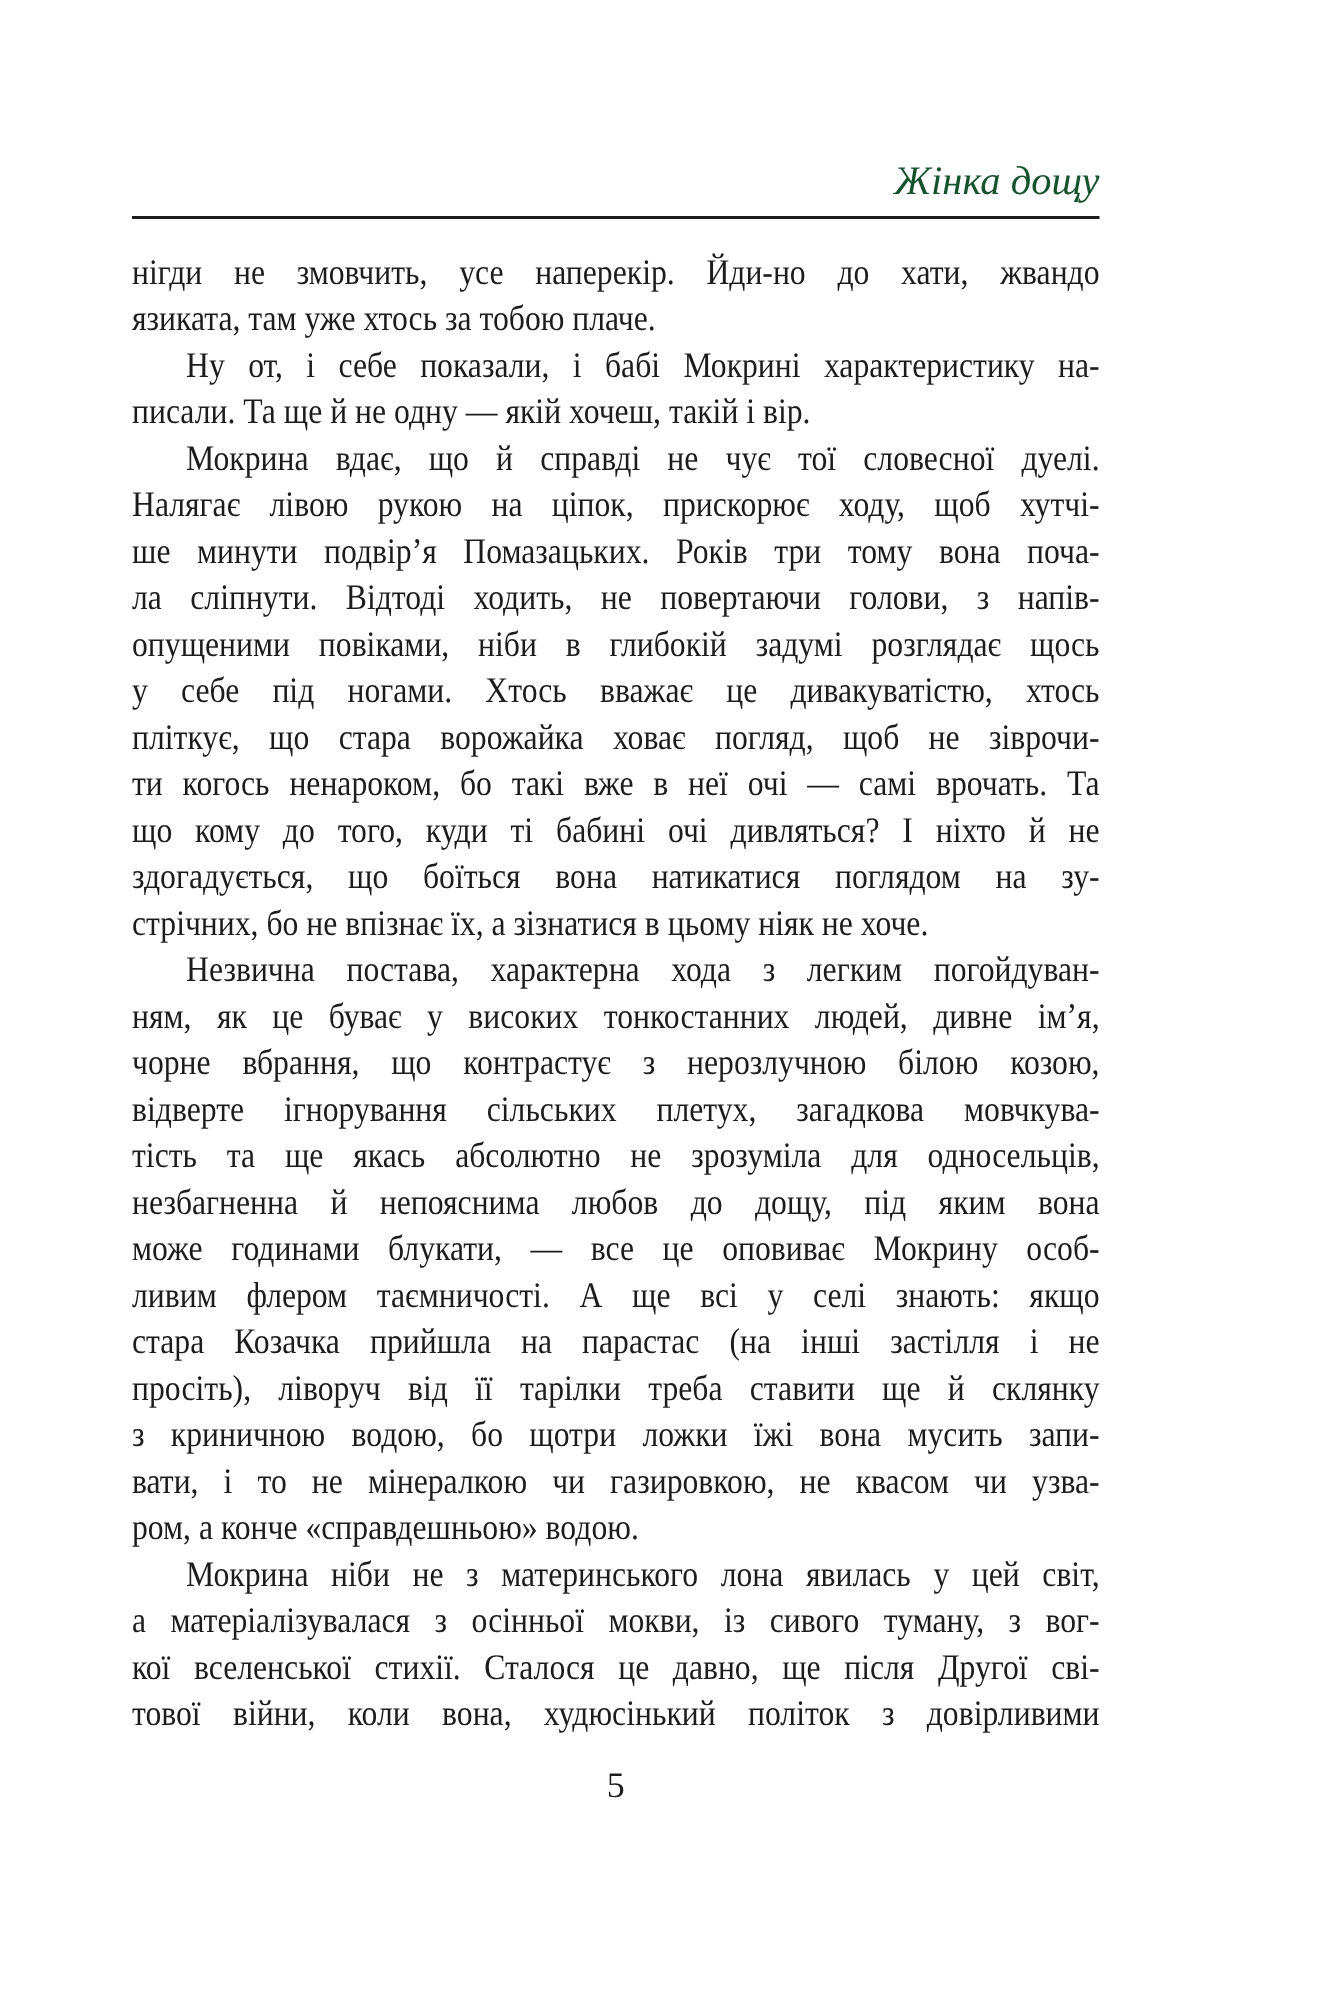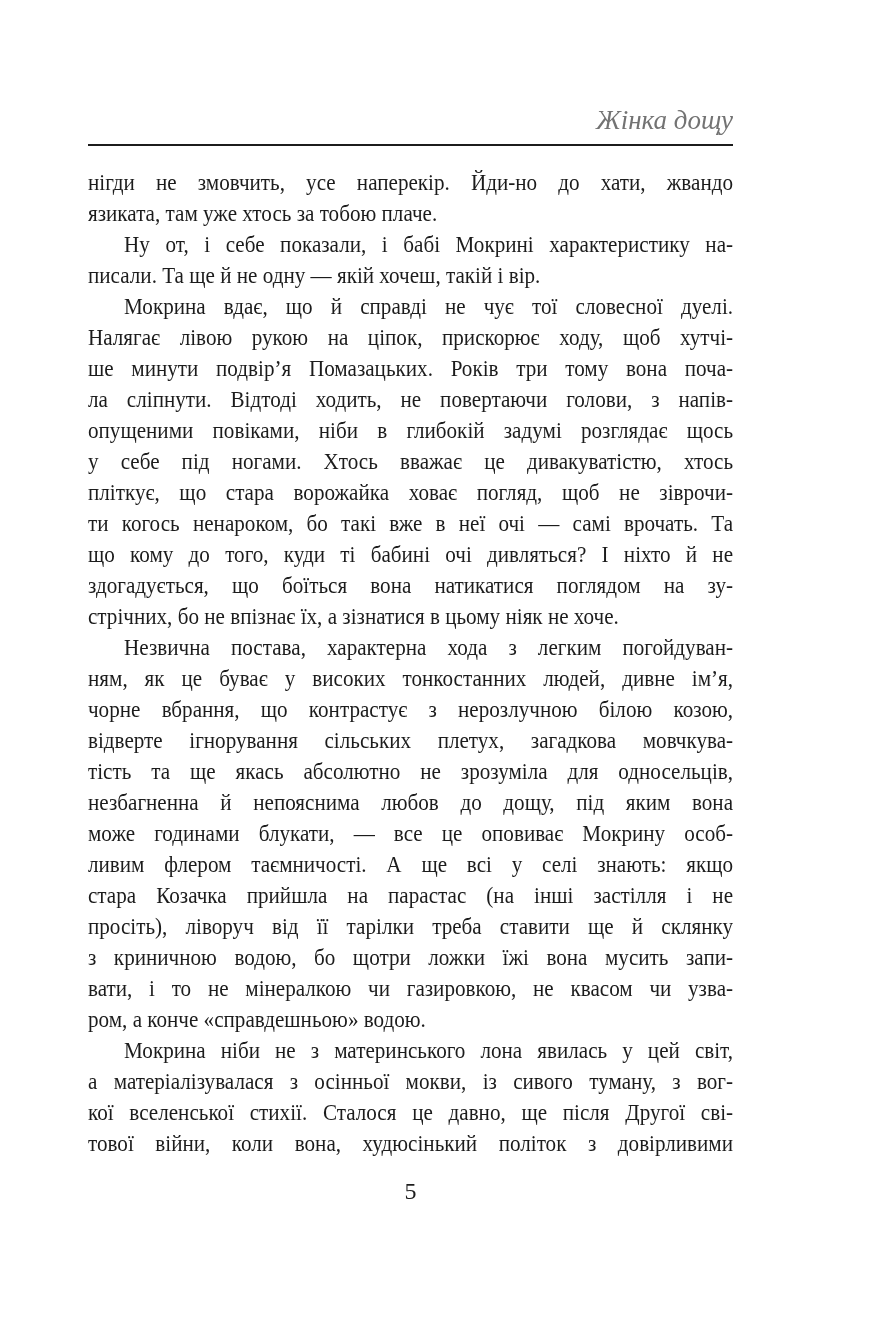--- a/index.html
+++ b/index.html
@@ -18,21 +18,21 @@
   }
   .running-header {
     position: absolute;
     left: 88px;
     top: 104px;
     width: 645px;
     text-align: right;
     font-style: italic;
     font-size: 27px;
     line-height: 32px;
-    color: #737373;
+    color: #14532d;
   }
   .header-rule {
     position: absolute;
     left: 88px;
     top: 144px;
     width: 645px;
     height: 0;
     border-top: 2px solid #1c1c1c;
   }
   .body-text {

